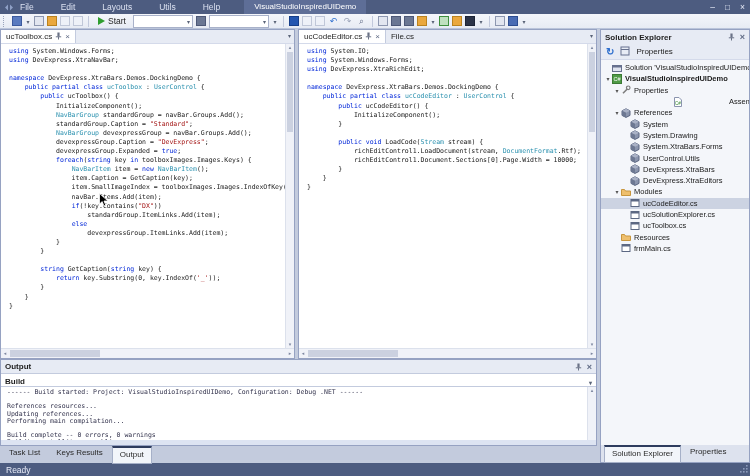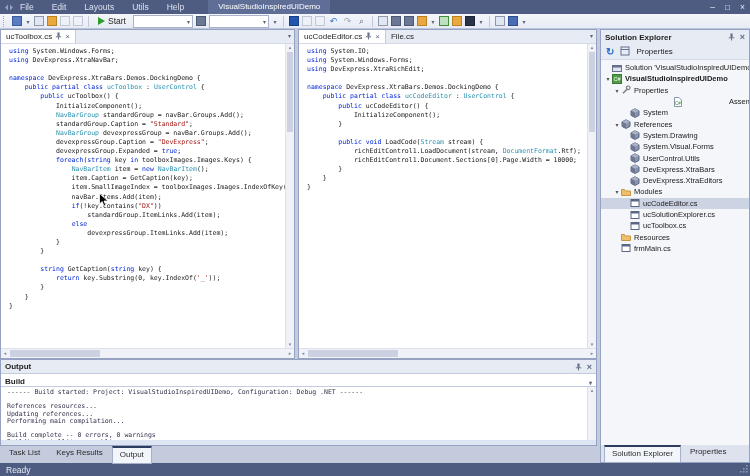--- a/index.html
+++ b/index.html
@@ -3,21 +3,21 @@
 <meta charset="utf-8">
 <style>
   html,body{margin:0;padding:0;background:#2a2f3d;}
   .window{position:relative;width:750px;height:476px;overflow:hidden;
     font-family:"Liberation Sans",sans-serif;background:#c3cbdd;
     -webkit-font-smoothing:antialiased;}
   
   .titlebar{height:14px;background:#4d5c80;display:flex;align-items:center;
     color:#dbe1f0;font-size:8.5px;padding-left:4px;}
   .app-icon{width:10px;height:9px;margin-right:6px;display:inline-flex;}
-  .menus{display:flex;gap:18px;margin-right:10px;}
+  .menus{display:flex;gap:27px;margin-right:10px;}
   .menu-item{cursor:default;}
   .tb-search{width:112px;height:11px;background:#fff;border:1px solid #3b4a6b;
     display:flex;align-items:center;justify-content:space-between;
     font-size:7.5px;color:#7b7f8c;padding:0 3px;}
   .title-chip{margin-left:14px;background:#5e6e97;color:#fff;height:14px;
     line-height:14px;padding:0 10px;font-size:8px;}
   .win-controls{margin-left:auto;display:flex;}
   .win-btn{width:15px;text-align:center;font-size:8.5px;line-height:14px;color:#e8ecf8;}
   
   .toolbar{height:14px;background:linear-gradient(#f4f6fb,#e7ebf4);
@@ -352,63 +352,63 @@
           <div class="trow" style="padding-left: 21px; gap: 43px;">
             <span class="arr"></span>
             <span class="ticon">
               <svg width="10" height="10" viewBox="0 0 10 10">
                 <path d="M1.5 0.5 h4.5 l2.5 2.5 v6.5 h-7 z" fill="#fff" stroke="#8a94ae"></path>
                 <text x="5" y="8.2" font-size="4.5" fill="#368832" text-anchor="middle" font-family="sans-serif">C#</text>
               </svg>
             </span>
             <span class="tlabel">AssemblyInfo.cs</span>
           </div>
-          <div class="trow" style="padding-left: 21px;">
-            <span class="arr"></span>
-            <span class="ticon">
-              <svg width="10" height="10" viewBox="0 0 10 10">
-                <polygon points="5,0.8 9,2.8 9,7.4 5,9.4 1,7.4 1,2.8" fill="#8b95ad" stroke="#5a6580"></polygon>
-                <polygon points="5,0.8 9,2.8 5,4.8 1,2.8" fill="#aab2c6"></polygon>
-                <polygon points="5,4.8 5,9.4 1,7.4 1,2.8" fill="#6d7892"></polygon>
-              </svg>
-            </span>
-            <span class="tlabel">System</span>
-          </div>
           <div class="trow" style="padding-left: 12px;">
             <span class="arr">▾</span>
             <span class="ticon">
               <svg width="10" height="10" viewBox="0 0 10 10">
                 <polygon points="5,0.8 9,2.8 9,7.4 5,9.4 1,7.4 1,2.8" fill="#8b95ad" stroke="#5a6580"></polygon>
                 <polygon points="5,0.8 9,2.8 5,4.8 1,2.8" fill="#aab2c6"></polygon>
                 <polygon points="5,4.8 5,9.4 1,7.4 1,2.8" fill="#6d7892"></polygon>
               </svg>
             </span>
             <span class="tlabel">References</span>
           </div>
           <div class="trow" style="padding-left: 21px;">
             <span class="arr"></span>
             <span class="ticon">
               <svg width="10" height="10" viewBox="0 0 10 10">
                 <polygon points="5,0.8 9,2.8 9,7.4 5,9.4 1,7.4 1,2.8" fill="#8b95ad" stroke="#5a6580"></polygon>
                 <polygon points="5,0.8 9,2.8 5,4.8 1,2.8" fill="#aab2c6"></polygon>
                 <polygon points="5,4.8 5,9.4 1,7.4 1,2.8" fill="#6d7892"></polygon>
               </svg>
             </span>
+            <span class="tlabel">System</span>
+          </div>
+          <div class="trow" style="padding-left: 21px;">
+            <span class="arr"></span>
+            <span class="ticon">
+              <svg width="10" height="10" viewBox="0 0 10 10">
+                <polygon points="5,0.8 9,2.8 9,7.4 5,9.4 1,7.4 1,2.8" fill="#8b95ad" stroke="#5a6580"></polygon>
+                <polygon points="5,0.8 9,2.8 5,4.8 1,2.8" fill="#aab2c6"></polygon>
+                <polygon points="5,4.8 5,9.4 1,7.4 1,2.8" fill="#6d7892"></polygon>
+              </svg>
+            </span>
             <span class="tlabel">System.Drawing</span>
           </div>
           <div class="trow" style="padding-left: 21px;">
             <span class="arr"></span>
             <span class="ticon">
               <svg width="10" height="10" viewBox="0 0 10 10">
                 <polygon points="5,0.8 9,2.8 9,7.4 5,9.4 1,7.4 1,2.8" fill="#8b95ad" stroke="#5a6580"></polygon>
                 <polygon points="5,0.8 9,2.8 5,4.8 1,2.8" fill="#aab2c6"></polygon>
                 <polygon points="5,4.8 5,9.4 1,7.4 1,2.8" fill="#6d7892"></polygon>
               </svg>
             </span>
-            <span class="tlabel">System.Visual.Forms</span>
+            <span class="tlabel">System.XtraBars.Forms</span>
           </div>
           <div class="trow" style="padding-left: 21px;">
             <span class="arr"></span>
             <span class="ticon">
               <svg width="10" height="10" viewBox="0 0 10 10">
                 <polygon points="5,0.8 9,2.8 9,7.4 5,9.4 1,7.4 1,2.8" fill="#8b95ad" stroke="#5a6580"></polygon>
                 <polygon points="5,0.8 9,2.8 5,4.8 1,2.8" fill="#aab2c6"></polygon>
                 <polygon points="5,4.8 5,9.4 1,7.4 1,2.8" fill="#6d7892"></polygon>
               </svg>
             </span>

